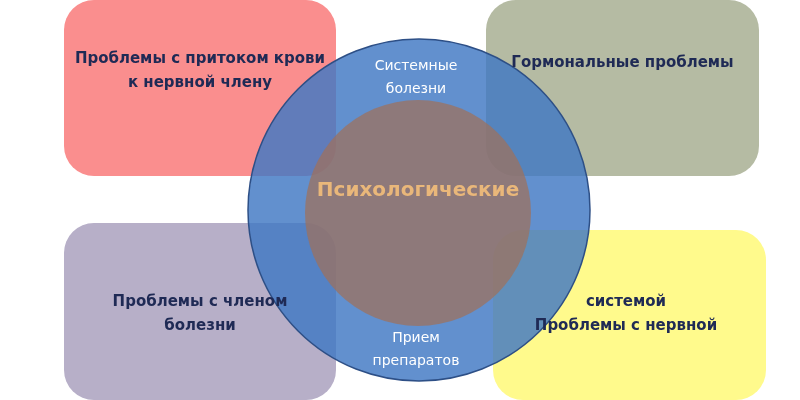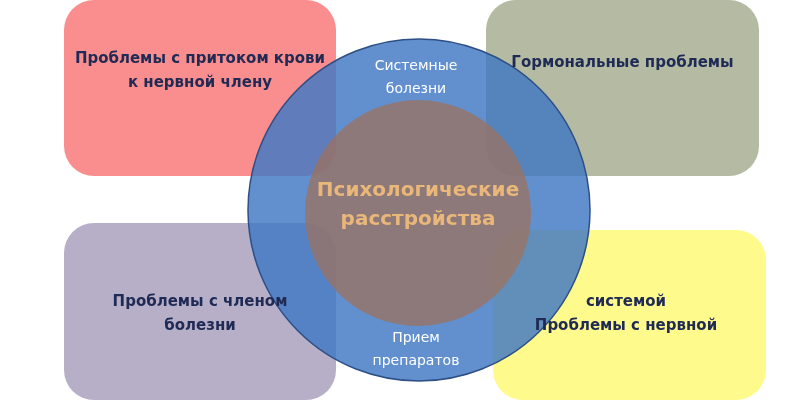--- a/index.html
+++ b/index.html
@@ -76,21 +76,20 @@
     <div>Проблемы с нервной</div>
   </div>
 
   <div class="circle-label sys-label" style="left:320px; top:54px; width:160px;">
     <div>Системные</div>
     <div>болезни</div>
   </div>
 
   <div class="circle-label center-label" style="left:282px; top:175px; width:240px;">
     <div>Психологические</div>
-    <div>расстройства</div>
   </div>
 
   <div class="circle-label drug-label" style="left:320px; top:326px; width:160px;">
     <div>Прием</div>
     <div>препаратов</div>
   </div>
 
 </div>
 
 </body></html>

